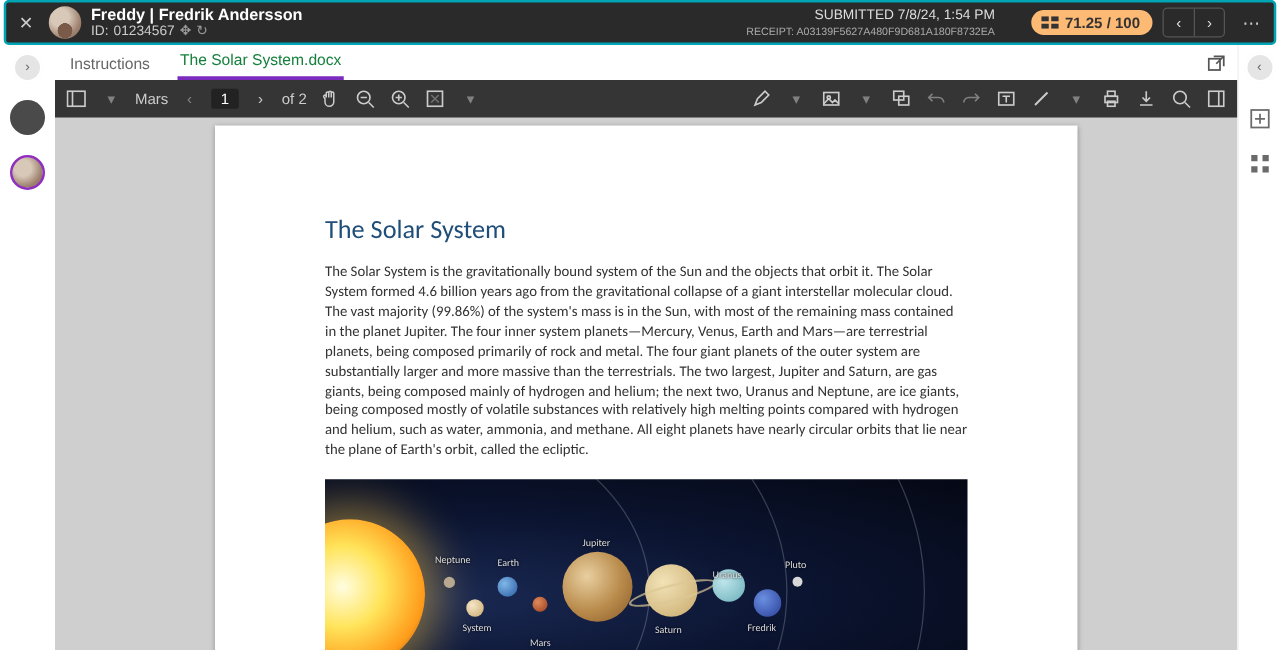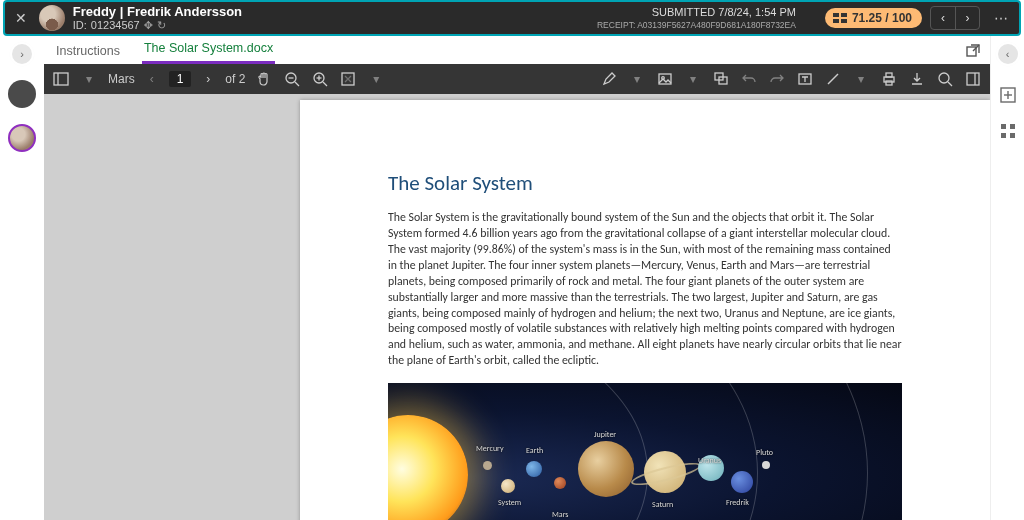--- a/index.html
+++ b/index.html
@@ -51,21 +51,21 @@
   
   .viewer{flex:1;background:#cfcfcf;display:flex;flex-direction:column;min-height:0;}
   .vtool{height:30px;background:#353535;color:#ddd;display:flex;align-items:center;padding:0 8px;gap:10px;font-size:12px;}
   .vtool .sep{flex:1;}
   .vtool .ic{width:18px;height:18px;display:inline-flex;align-items:center;justify-content:center;cursor:pointer;opacity:.9;}
   .vtool .ic.dim{opacity:.45;}
   .vtool .lbl{color:#ccc;}
   .pgbox{display:inline-flex;align-items:center;gap:8px;}
   .pgnum{background:#222;padding:1px 8px;border-radius:2px;color:#fff;}
 
-  .doc-scroll{flex:1;overflow:auto;display:flex;justify-content:flex-end;padding:6px 0 0;}
+  .doc-scroll{flex:1;overflow:auto;display:flex;justify-content:center;padding:6px 0 0;}
   .page{width:690px;min-height:900px;background:#fff;box-shadow:0 0 4px rgba(0,0,0,.3);padding:70px 88px 40px;font-family:Calibri, Arial, sans-serif;color:#333;}
   .page h1{color:#1f4e79;font-weight:400;font-size:21px;margin-bottom:14px;}
   .page p{font-size:11.8px;line-height:1.35;text-align:left;}
 
   
   .solar{margin-top:14px;width:514px;height:174px;background:radial-gradient(ellipse at 15% 55%, #1b2a55 0%, #0b1430 50%, #050814 100%);position:relative;overflow:hidden;}
   .orbit{position:absolute;border:1px solid rgba(255,255,255,.2);border-radius:50%;}
   .sun{position:absolute;left:-40px;top:32px;width:120px;height:120px;border-radius:50%;background:radial-gradient(circle at 45% 45%, #fffde0 0%, #ffe45a 35%, #ff9b1a 70%, rgba(255,120,0,0) 100%);box-shadow:0 0 35px 12px rgba(255,200,60,.45);}
   .planet{position:absolute;border-radius:50%;}
   .plabel{position:absolute;color:#ddd;font-size:8px;text-shadow:0 0 2px #000;}
@@ -248,21 +248,21 @@
           <div class="solar">
             <div class="orbit" style="left:-160px;top:-60px;width:420px;height:300px;"></div>
             <div class="orbit" style="left:-150px;top:-110px;width:520px;height:400px;"></div>
             <div class="orbit" style="left:-140px;top:-160px;width:620px;height:500px;"></div>
             <div class="orbit" style="left:-130px;top:-210px;width:720px;height:600px;"></div>
             <div class="orbit" style="left:-120px;top:-263px;width:820px;height:700px;"></div>
             <div class="orbit" style="left:-110px;top:-315px;width:920px;height:800px;"></div>
             <div class="orbit" style="left:-100px;top:-363px;width:1010px;height:890px;"></div>
             <div class="sun"></div>
             <div class="planet" style="left:95px;top:78px;width:9px;height:9px;background:#b8a88f;"></div>
-            <div class="plabel" style="left:88px;top:60px;">Mercury</div>
+            <div class="plabel" style="left:88px;top:60px;">Neptune</div>
             <div class="planet" style="left:113px;top:96px;width:14px;height:14px;background:radial-gradient(circle at 35% 35%,#f5e6c8,#caa96d);"></div>
             <div class="plabel" style="left:110px;top:114px;">System</div>
             <div class="planet" style="left:138px;top:78px;width:16px;height:16px;background:radial-gradient(circle at 35% 35%,#7fb7e8,#2a5aa0);"></div>
             <div class="plabel" style="left:138px;top:62px;">Earth</div>
             <div class="planet" style="left:166px;top:94px;width:12px;height:12px;background:radial-gradient(circle at 35% 35%,#e08a5a,#9a3d1d);"></div>
             <div class="plabel" style="left:164px;top:126px;">Mars</div>
             <div class="planet" style="left:190px;top:58px;width:56px;height:56px;background:radial-gradient(circle at 35% 35%,#e8cfa0,#b88a4a 55%,#8a5a2a);"></div>
             <div class="plabel" style="left:206px;top:46px;">Jupiter</div>
             <div class="planet" style="left:256px;top:68px;width:42px;height:42px;background:radial-gradient(circle at 35% 35%,#f1e3b8,#c9a96a);"></div>
             <div style="position:absolute;left:242px;top:84px;width:72px;height:14px;border:2px solid rgba(220,200,150,.7);border-radius:50%;transform:rotate(-14deg);"></div>

